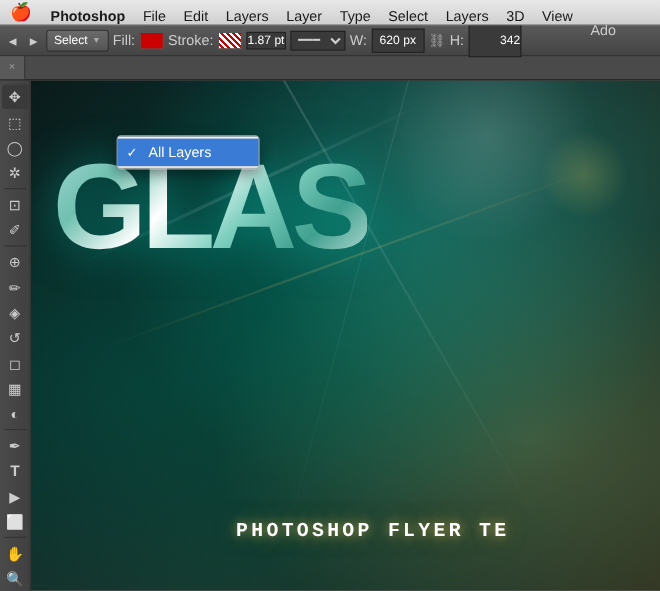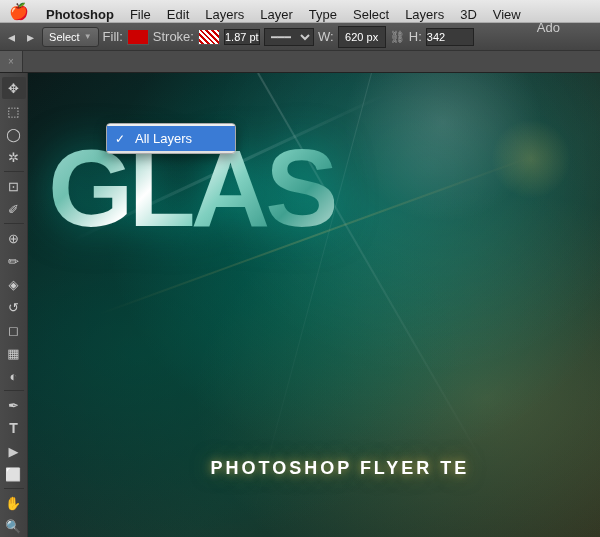--- a/index.html
+++ b/index.html
@@ -112,22 +112,22 @@
     .toolbar-chain-icon {
       color: #aaa;
       font-size: 12px;
     }
     .toolbar-h-input {
       background: #3a3a3a;
       border: 1px solid #222;
       color: #fff;
       font-size: 11px;
       width: 48px;
-      height: 18px;
-      text-align: left;
+      height: 30px;
+      text-align: right;
     }
     .toolbar-dash-select {
       background: #3a3a3a;
       border: 1px solid #222;
       color: #ccc;
       font-size: 11px;
       height: 18px;
       width: 50px;
       padding: 0 2px;
       cursor: pointer;
@@ -237,26 +237,26 @@
       background-clip: text;
       letter-spacing: -5px;
       text-shadow: none;
       line-height: 1;
       filter: drop-shadow(0 0 20px rgba(0,200,180,0.5));
     }
 
     
     .flyer-text {
       position: absolute;
-      bottom: 58px;
+      bottom: 44px;
       left: 50%;
       transform: translateX(-40%);
       font-size: 18px;
       font-weight: bold;
-      font-family: Liberation Sans, sans-serif;
+      font-family: Liberation Mono, monospace;
       color: #fff;
       letter-spacing: 3px;
       text-shadow: 0 0 10px rgba(200,180,80,0.8), 0 0 20px rgba(150,130,50,0.5);
     }
 
     
     .light-ray {
       position: absolute;
       top: 0;
       left: 40%;

